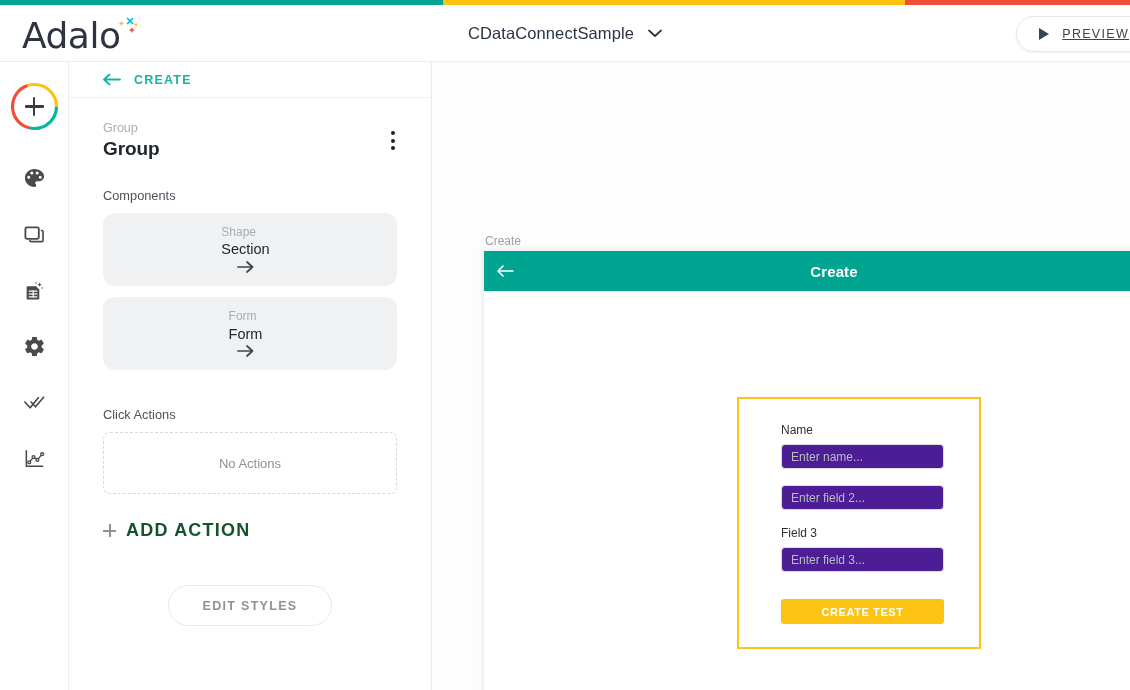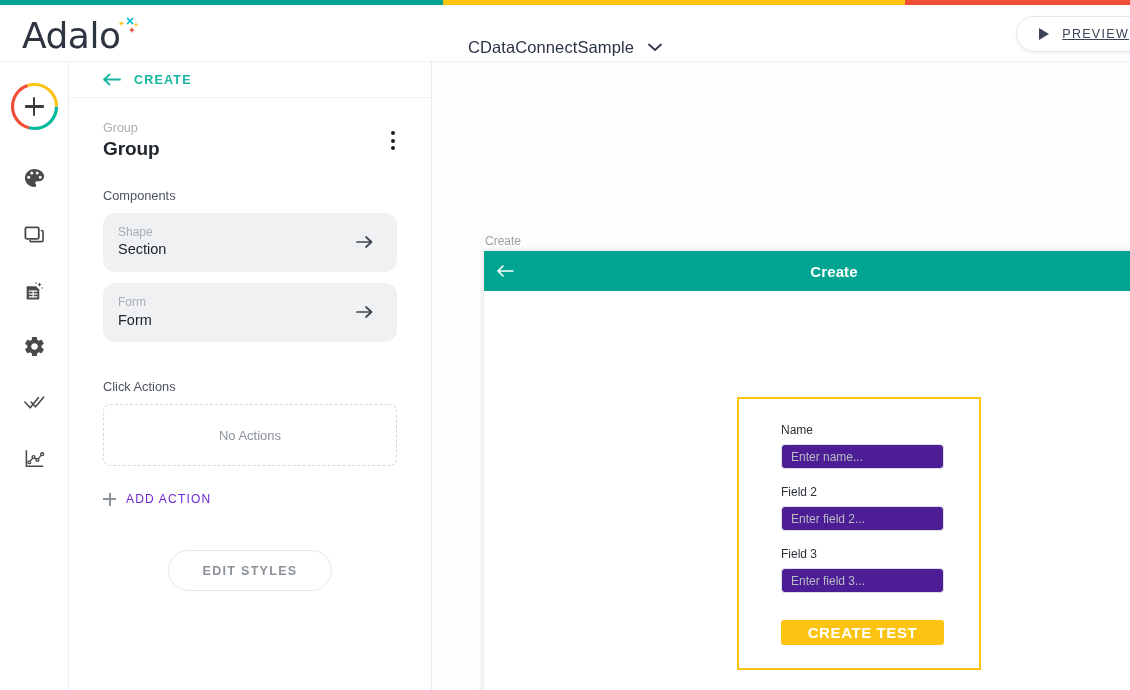--- a/index.html
+++ b/index.html
@@ -63,21 +63,21 @@
     line-height: 1;
     font-weight: bold;
   }
   .spark-a { left: 0px;  top: 2px;  color: #fdc313; font-size: 7px; }
   .spark-b { left: 7px;  top: -2px; color: #00bcd4; font-size: 11px; }
   .spark-c { left: 15px; top: 4px;  color: #fdc313; font-size: 6px; }
   .spark-d { left: 10px; top: 9px;  color: #f04e35; font-size: 8px; }
 
   .header-title-wrap {
     position: absolute;
-    left: 0; right: 0; top: 14px;
+    left: 0; right: 0; top: 0;
     height: 57px;
     display: flex;
     align-items: center;
     justify-content: center;
     gap: 14px;
     pointer-events: none;
   }
   .header-title {
     font-size: 16.5px;
     color: #2b3445;
@@ -246,20 +246,21 @@
 
   .comp-card {
     margin: 0 34px 11px 34px;
     background: #f0f1f2;
     border-radius: 12px;
     padding: 11px 24px 12px 15px;
     display: flex;
     align-items: center;
     justify-content: space-between;
     cursor: pointer;
+    flex-direction: column;
   }
   .comp-kicker {
     font-size: 12px;
     color: #a8aeb4;
     line-height: 1.4;
   }
   .comp-name {
     font-size: 14.5px;
     color: #20262e;
     line-height: 1.35;
@@ -290,24 +291,24 @@
     width: 13px; height: 13px;
   }
   .add-action-plus:before, .add-action-plus:after {
     content: "";
     position: absolute;
     background: #8c9299;
   }
   .add-action-plus:before { left: 5.5px; top: 0; width: 2px; height: 13px; }
   .add-action-plus:after  { top: 5.5px; left: 0; height: 2px; width: 13px; }
   .add-action-label {
-    font-size: 12px;
+    font-size: 18px;
     letter-spacing: 1.2px;
-    color: #6d28d9;
-    font-weight: 400;
+    color: #14532d;
+    font-weight: 700;
   }
 
   .edit-styles-wrap {
     display: flex;
     justify-content: center;
     margin-top: 44px;
   }
   .edit-styles {
     border: 1px solid #e6e8ea;
     border-radius: 22px;
@@ -407,21 +408,21 @@
     height: 25px;
     background: #fdc313;
     border-radius: 3px;
     display: flex;
     align-items: center;
     justify-content: center;
     cursor: pointer;
   }
   .submit-btn span {
     color: #ffffff;
-    font-size: 15px;
+    font-size: 11px;
     font-weight: 700;
     letter-spacing: 0.6px;
   }
 </style>
 </head>
 <body>
 
 <div class="top-stripe">
   <div class="stripe-seg stripe-teal"></div>
   <div class="stripe-seg stripe-yellow"></div>
@@ -602,21 +603,20 @@
       <div class="form-card">
 
         <div class="field">
           <div class="field-label">Name</div>
           <div class="field-input">
             <span>Enter name...</span>
           </div>
         </div>
 
         <div class="field">
-          <div class="field-label">Field 2</div>
           <div class="field-input">
             <span>Enter field 2...</span>
           </div>
         </div>
 
         <div class="field">
           <div class="field-label">Field 3</div>
           <div class="field-input">
             <span>Enter field 3...</span>
           </div>

